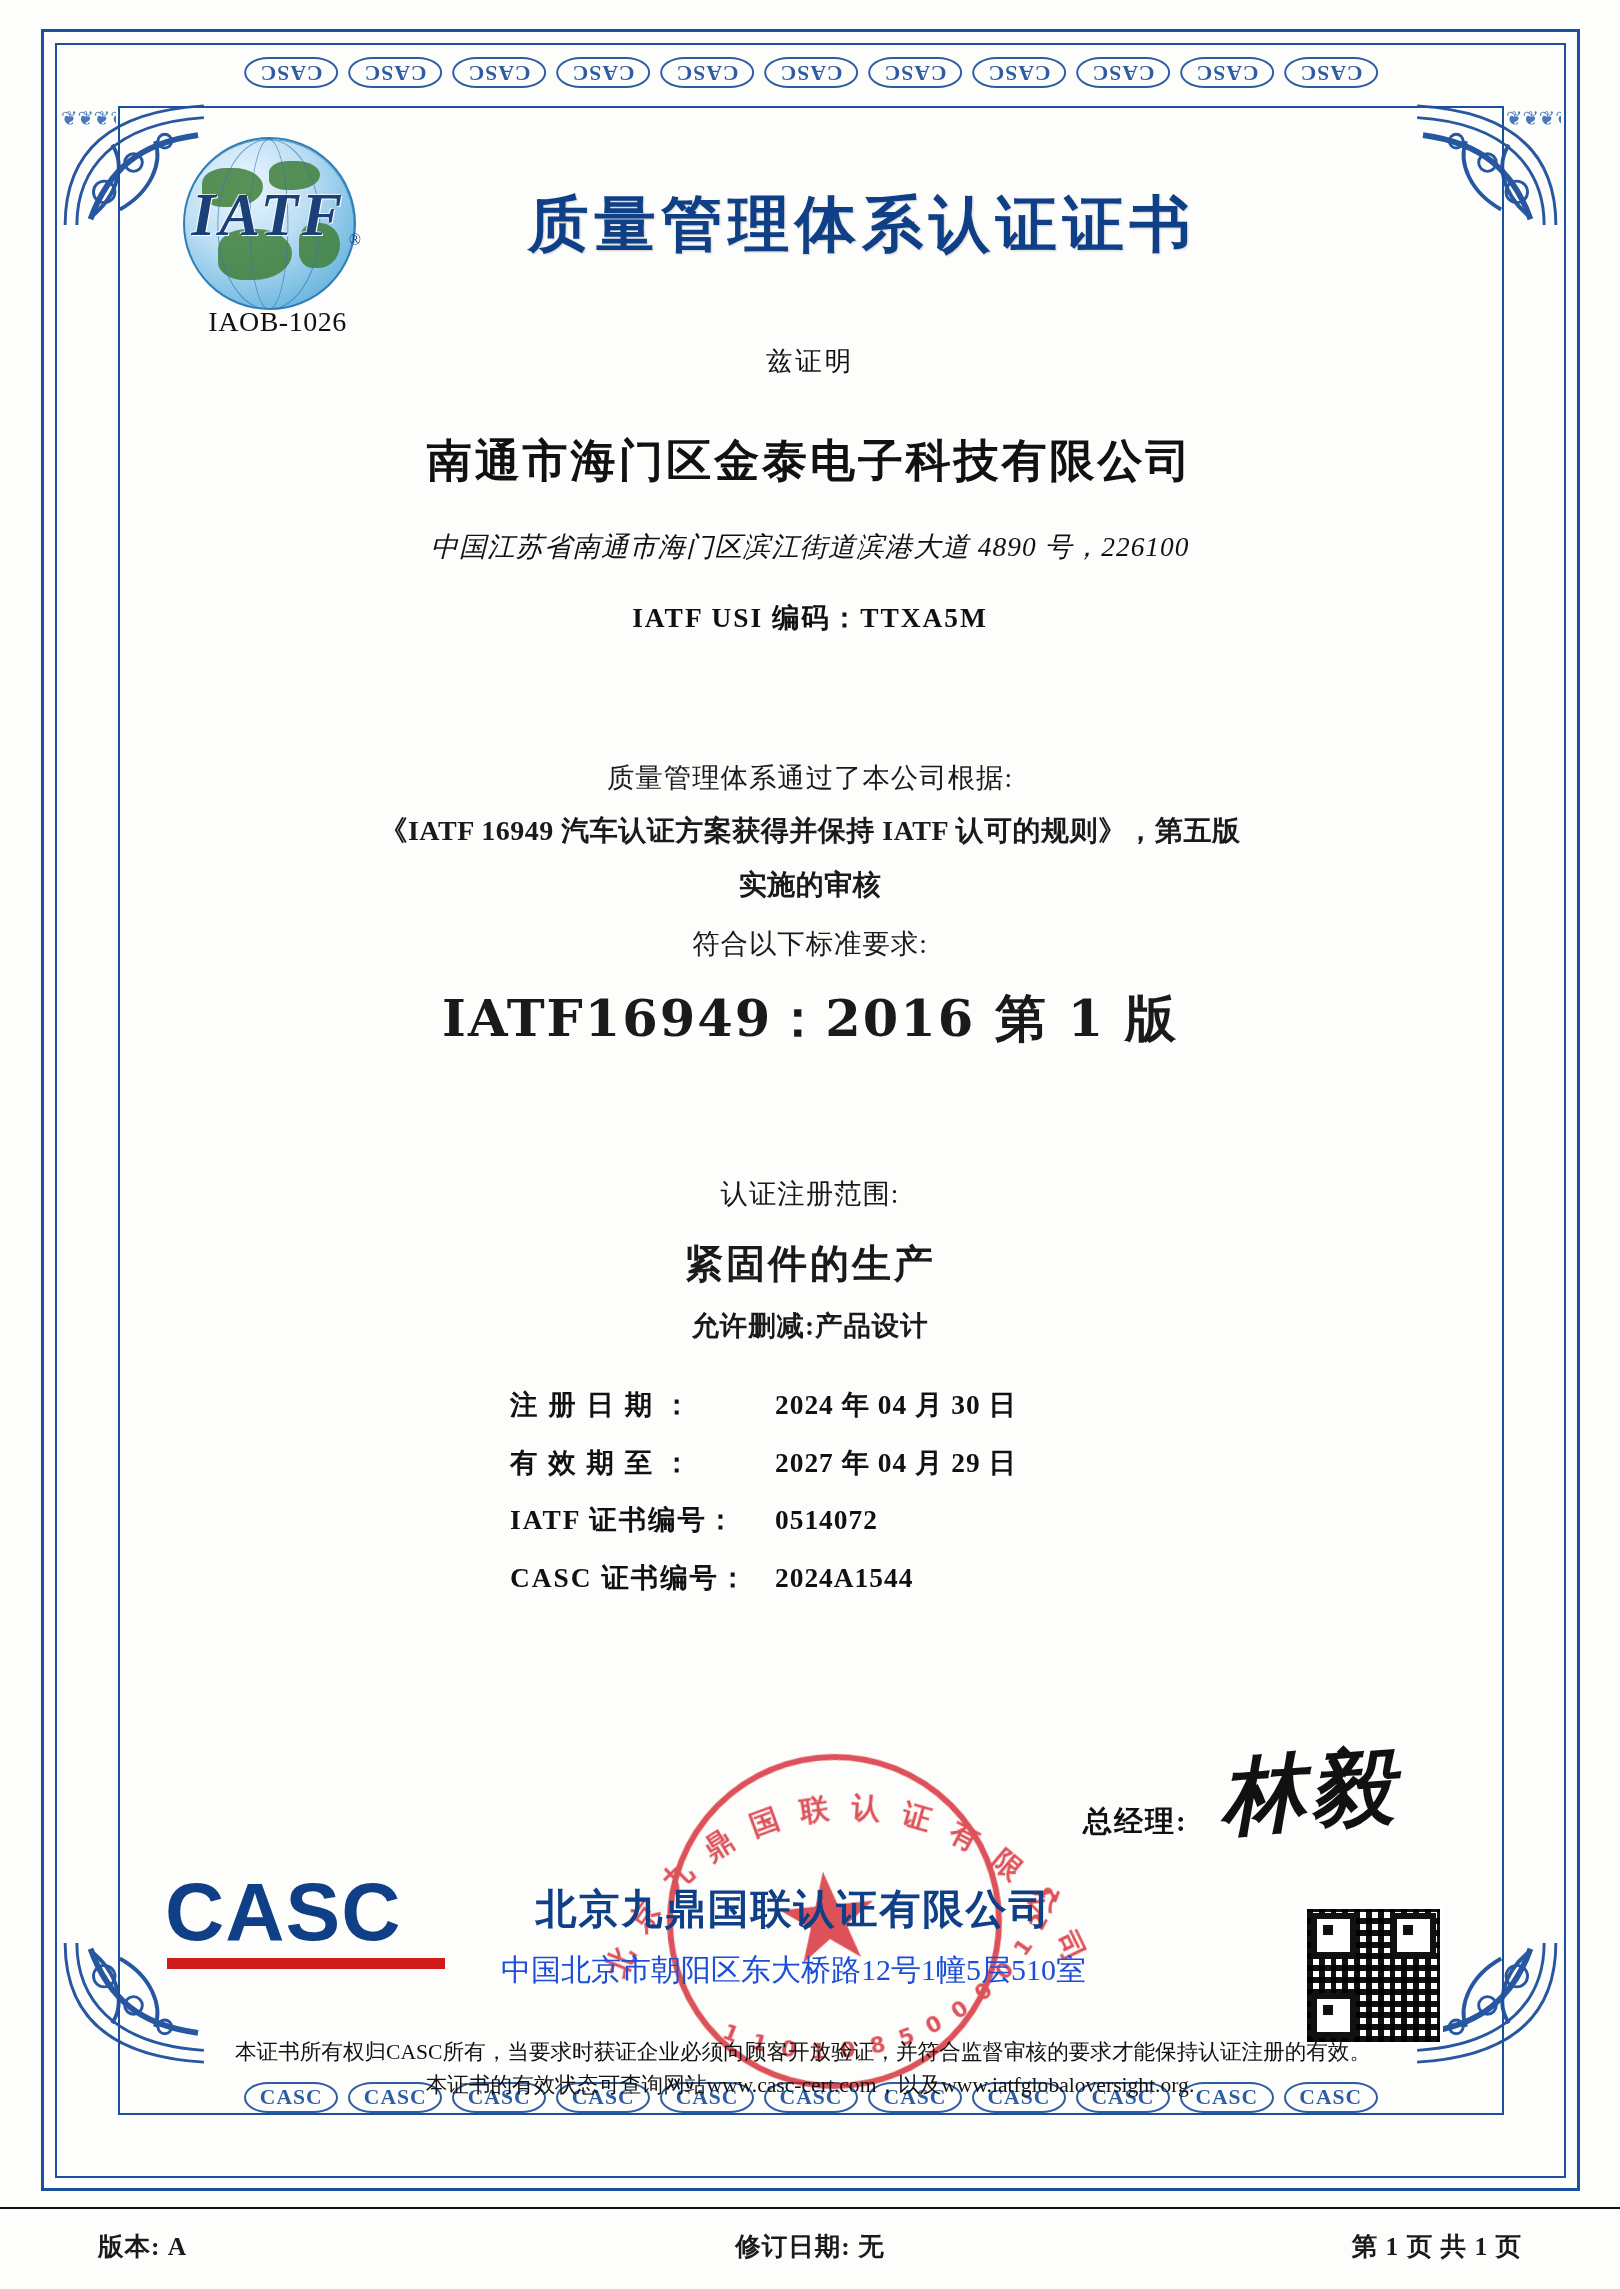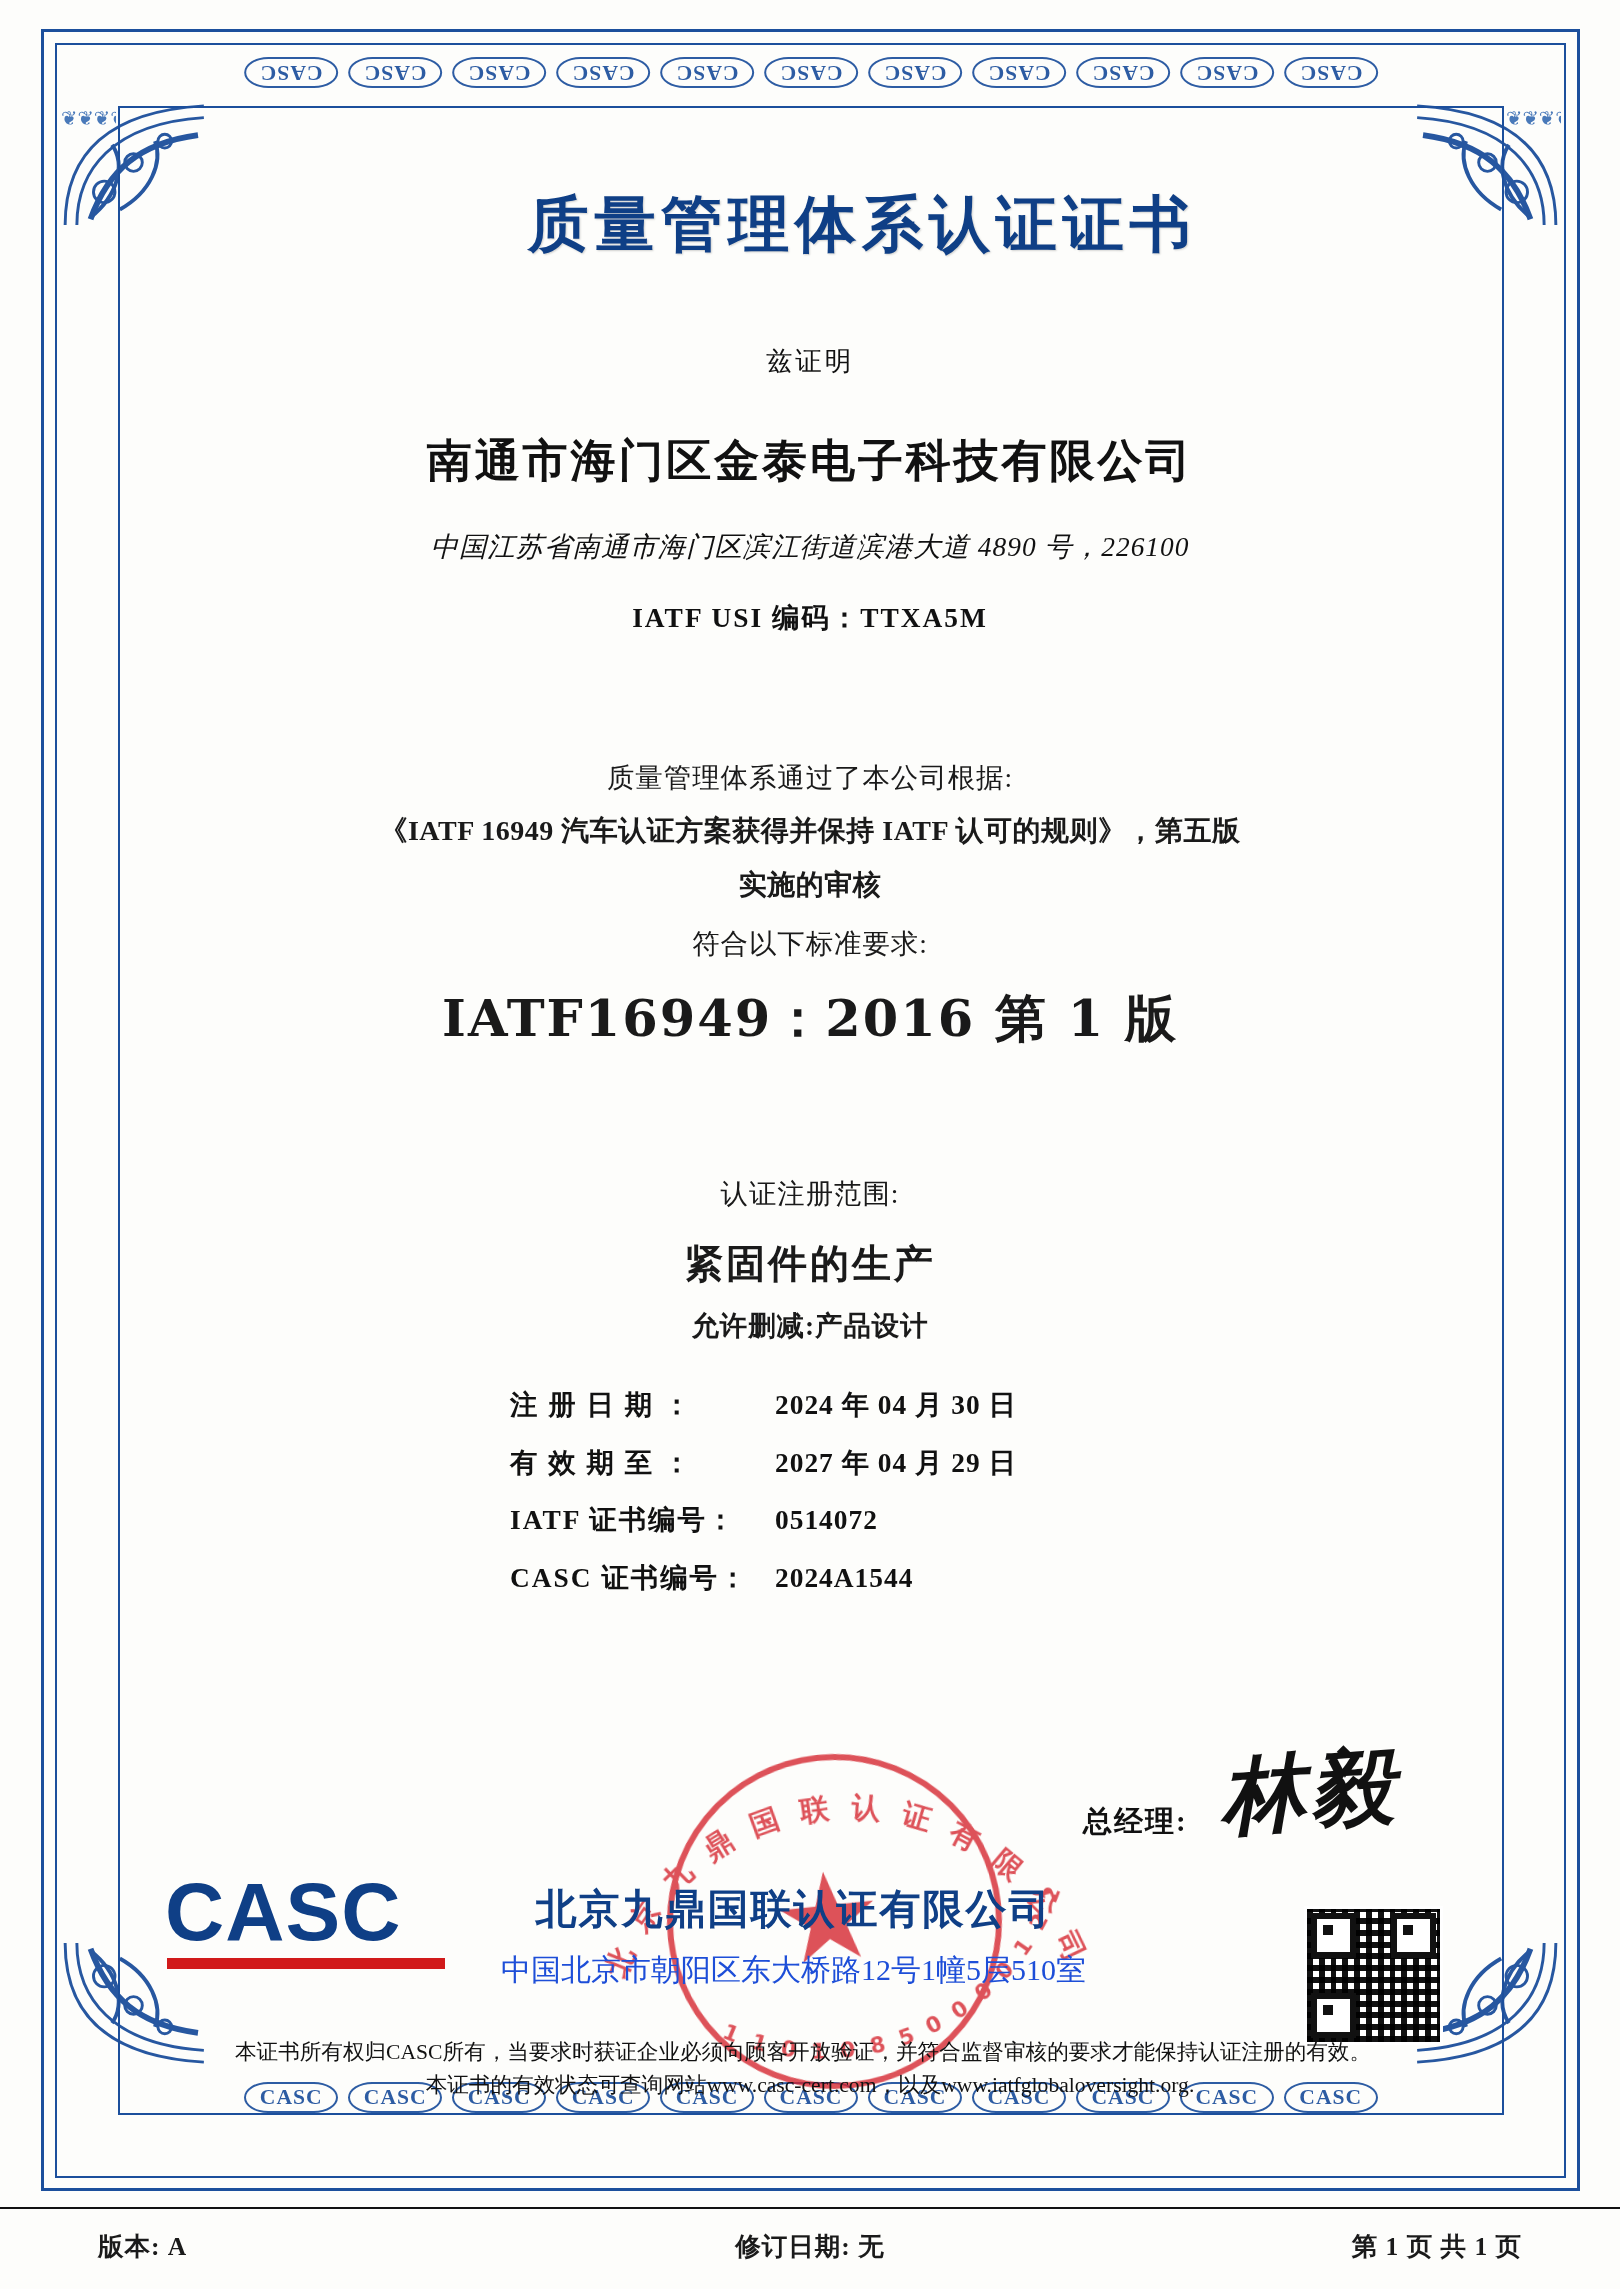--- a/index.html
+++ b/index.html
@@ -560,20 +560,34 @@
       <path d="M16 126 C16 70 52 22 146 16"></path>
       <path d="M30 120 C48 70 80 42 140 34" stroke-width="6"></path>
       <circle cx="44" cy="92" r="11"></circle>
       <circle cx="74" cy="62" r="9"></circle>
       <circle cx="106" cy="40" r="7"></circle>
       <path d="M30 118 C58 96 66 64 52 44" stroke-width="4"></path>
       <path d="M60 110 C92 92 104 62 96 40" stroke-width="4"></path>
     </svg>
   </div>
 
+  <div class="iatf-logo">
+    <div class="iatf-globe">
+      <div class="land" style="left:17.6px; top:29px; width:61px; height:39px;"></div>
+      <div class="land" style="left:84px; top:21.6px; width:51px; height:29px;"></div>
+      <div class="land" style="left:33px; top:90px; width:74px; height:51px;"></div>
+      <div class="land" style="left:114px; top:84px; width:41px; height:45px;"></div>
+      <div class="meridian" style="width:60%;"></div>
+      <div class="meridian" style="width:100%;"></div>
+      <div class="meridian" style="width:22%;"></div>
+    </div>
+    <div class="iatf-word">IATF</div>
+    <div class="iatf-reg">®</div>
+    <div class="iaob-code">IAOB-1026</div>
+  </div>
 
   <div class="title">质量管理体系认证证书</div>
 
   <div class="abs center zizhengming">兹证明</div>
   <div class="abs center company">南通市海门区金泰电子科技有限公司</div>
   <div class="abs center address">中国江苏省南通市海门区滨江街道滨港大道 4890 号，226100</div>
   <div class="abs center usi">IATF USI 编码：TTXA5M</div>
 
   <div class="abs center clause1">质量管理体系通过了本公司根据:</div>
   <div class="abs center rules" style="white-space: pre-line;">《IATF 16949 汽车认证方案获得并保持 IATF 认可的规则》，第五版

